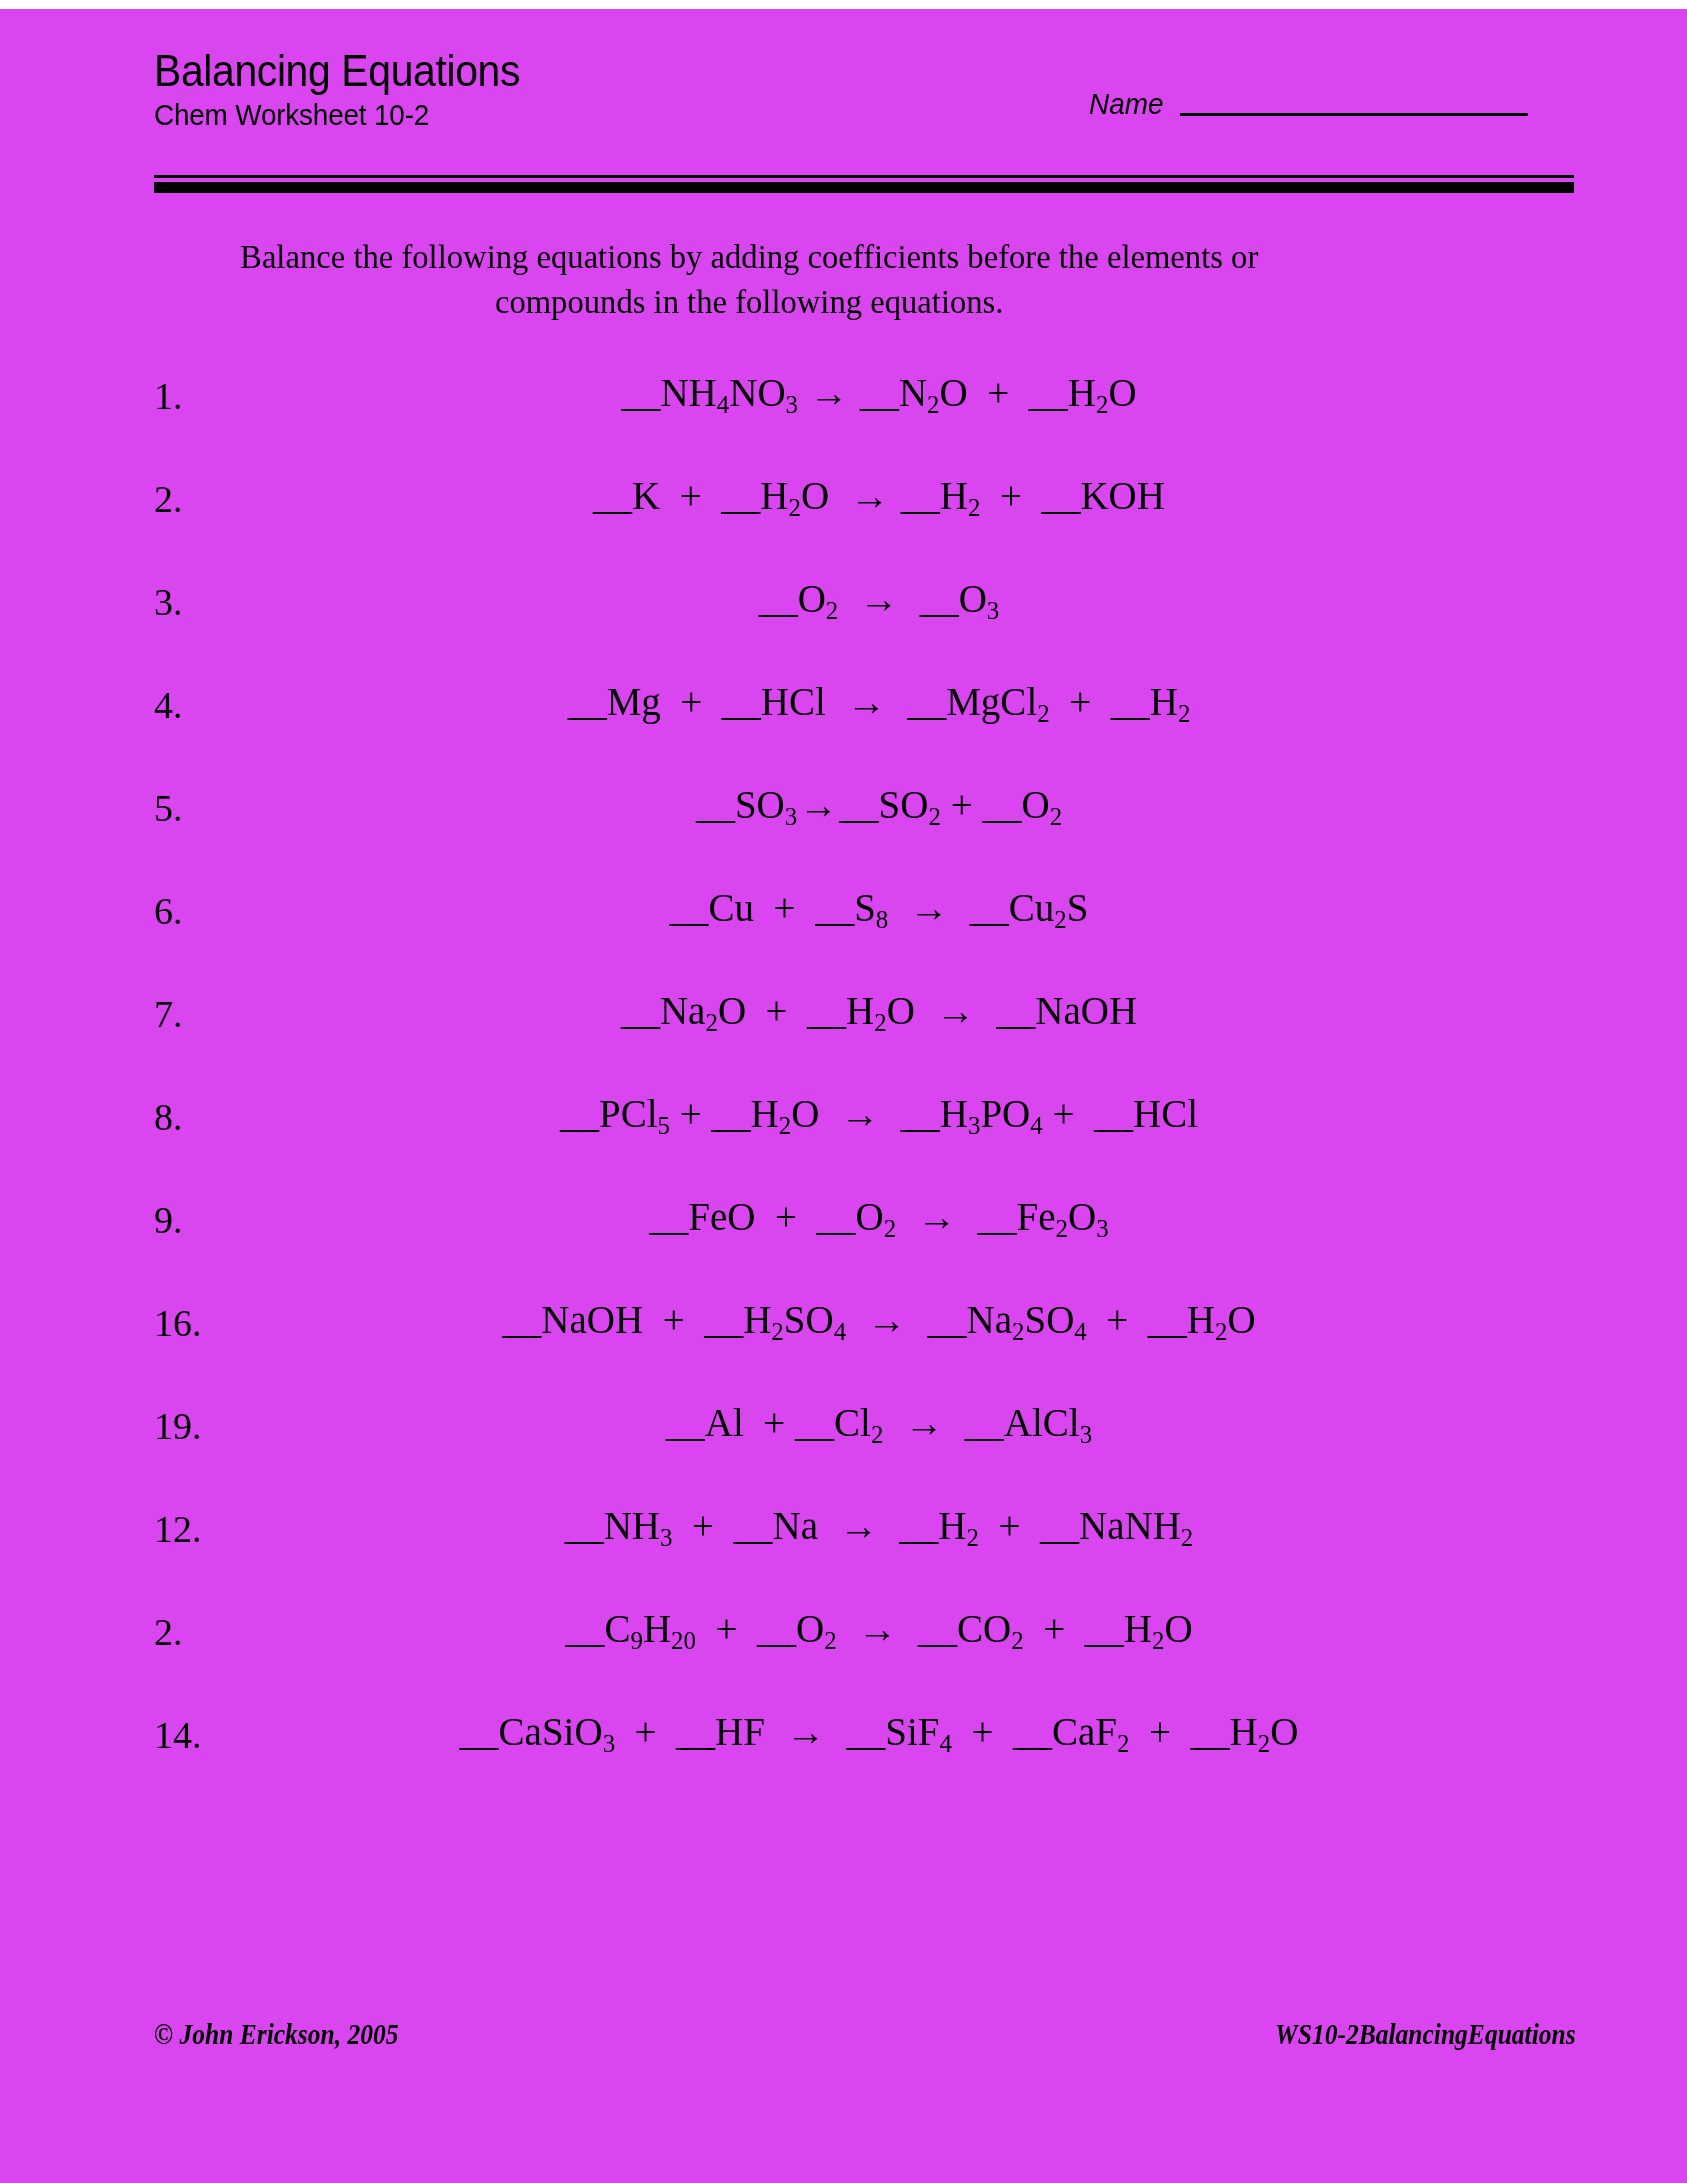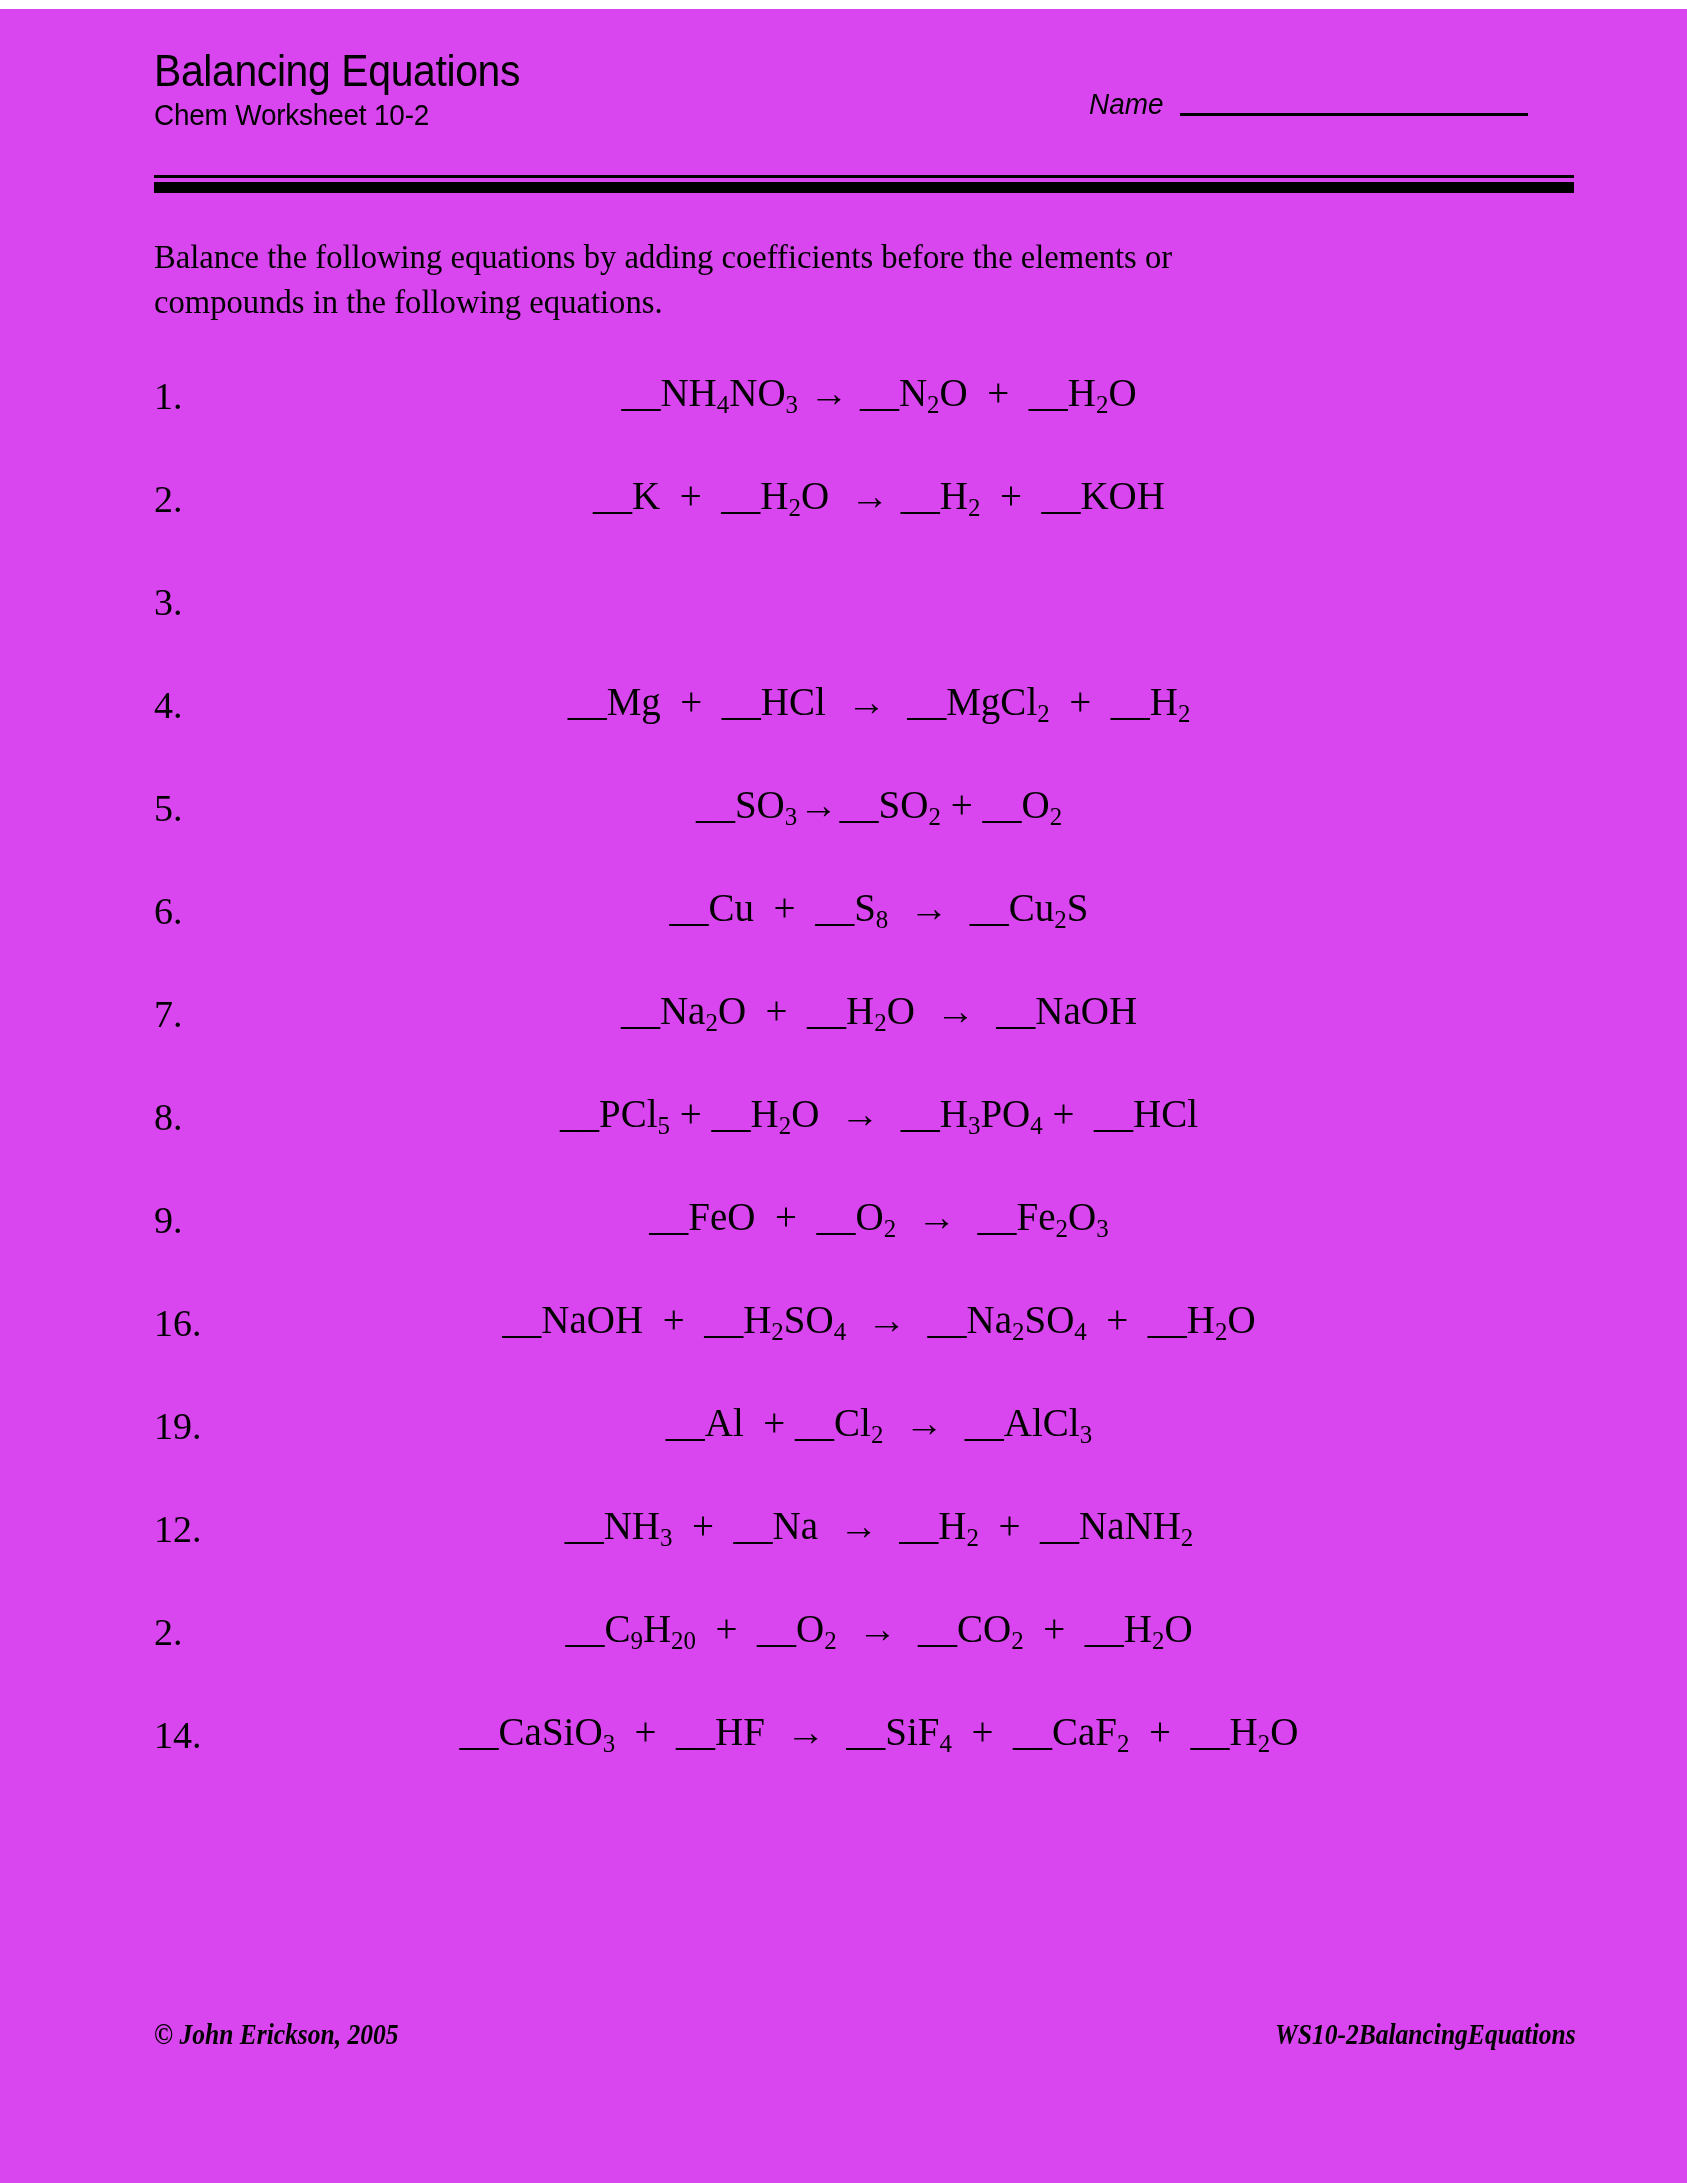--- a/index.html
+++ b/index.html
@@ -104,20 +104,21 @@
   }
 
   
   .instructions {
     position: absolute;
     left: 154px;
     top: 225px;
     width: 1240px;
     font-size: 34px;
     line-height: 45px;
+    text-align: center;
   }
   .instructions .line {
     white-space: nowrap;
     transform: scaleX(0.96);
     transform-origin: left top;
   }
 
   
   .eq-list {
     position: absolute;
@@ -220,20 +221,21 @@
       <div class="eq-body"><span class="blank">__</span>NH<sub>4</sub>NO<sub>3</sub> <span class="arrow">→</span> <span class="blank">__</span>N<sub>2</sub>O&nbsp; + &nbsp;<span class="blank">__</span>H<sub>2</sub>O</div>
     </div>
 
     <div class="eq-row">
       <div class="eq-num">2.</div>
       <div class="eq-body"><span class="blank">__</span>K&nbsp; + &nbsp;<span class="blank">__</span>H<sub>2</sub>O&nbsp; <span class="arrow">→</span> <span class="blank">__</span>H<sub>2</sub>&nbsp; + &nbsp;<span class="blank">__</span>KOH</div>
     </div>
 
     <div class="eq-row">
       <div class="eq-num">3.</div>
+      <div class="eq-body"><span class="blank">__</span>O<sub>2</sub>&nbsp; <span class="arrow">→</span>&nbsp; <span class="blank">__</span>O<sub>3</sub></div>
     </div>
 
     <div class="eq-row">
       <div class="eq-num">4.</div>
       <div class="eq-body"><span class="blank">__</span>Mg&nbsp; + &nbsp;<span class="blank">__</span>HCl&nbsp; <span class="arrow">→</span>&nbsp; <span class="blank">__</span>MgCl<sub>2</sub>&nbsp; + &nbsp;<span class="blank">__</span>H<sub>2</sub></div>
     </div>
 
     <div class="eq-row">
       <div class="eq-num">5.</div>
       <div class="eq-body"><span class="blank">__</span>SO<sub>3</sub><span class="arrow">→</span><span class="blank">__</span>SO<sub>2</sub> + <span class="blank">__</span>O<sub>2</sub></div>

